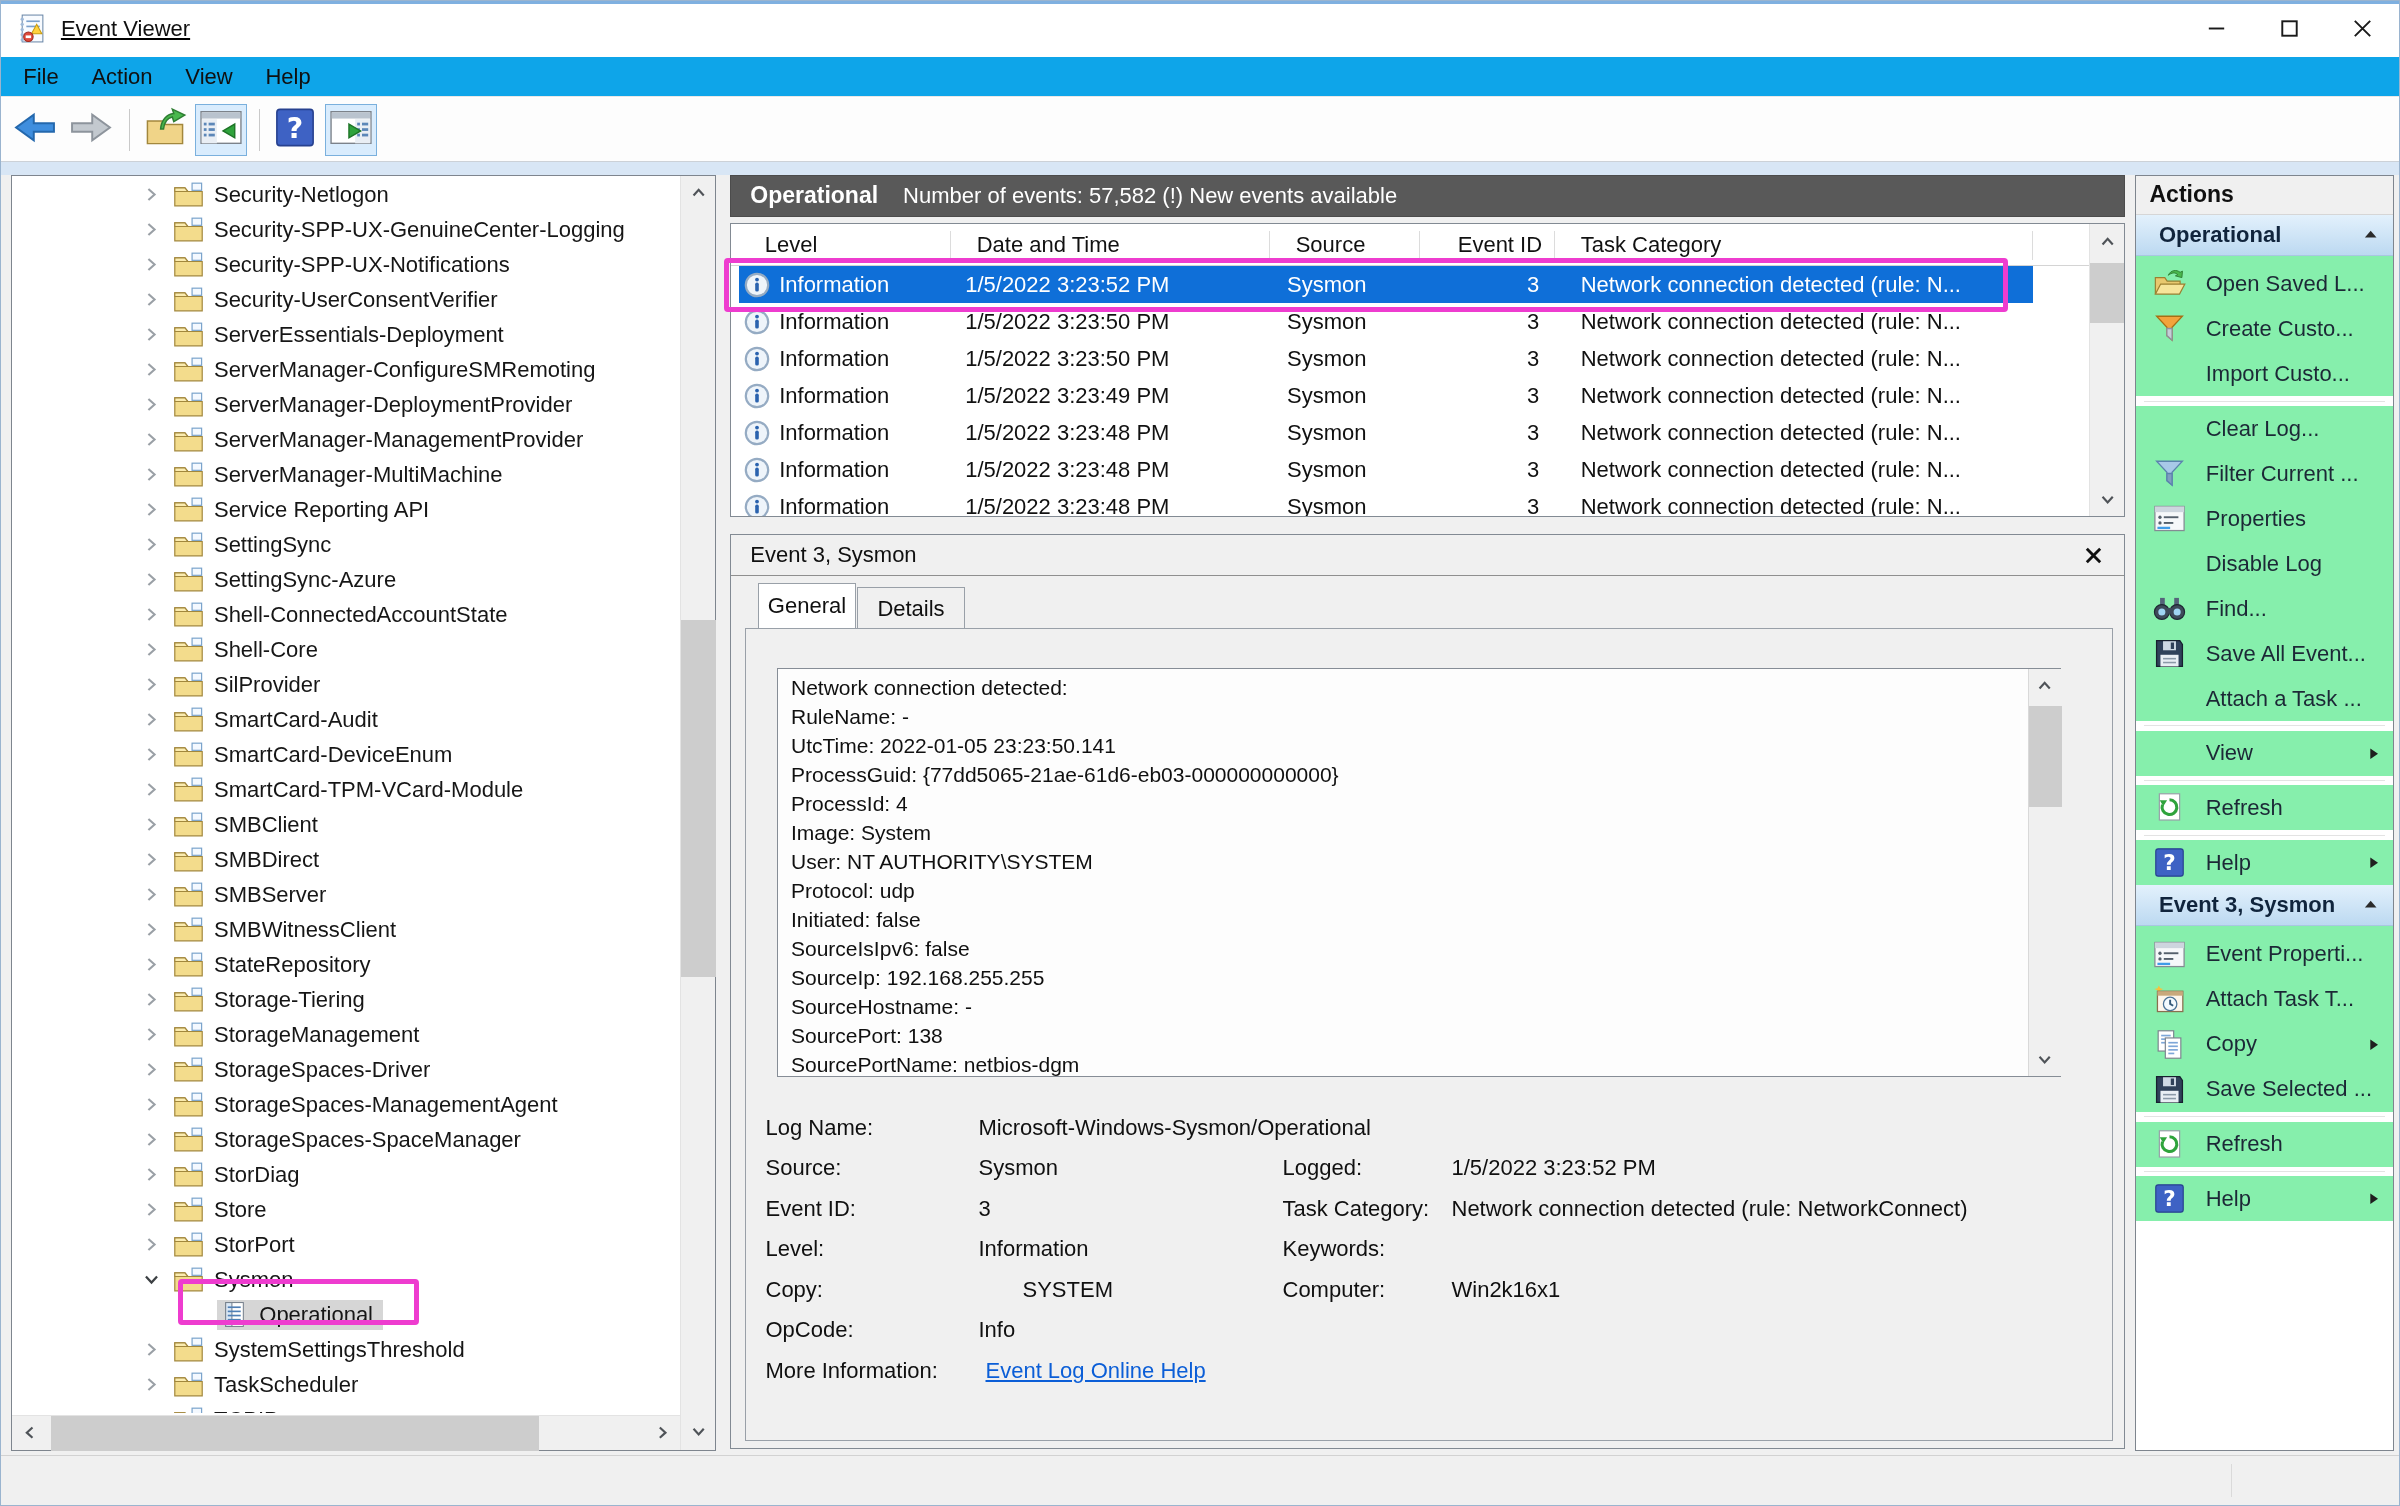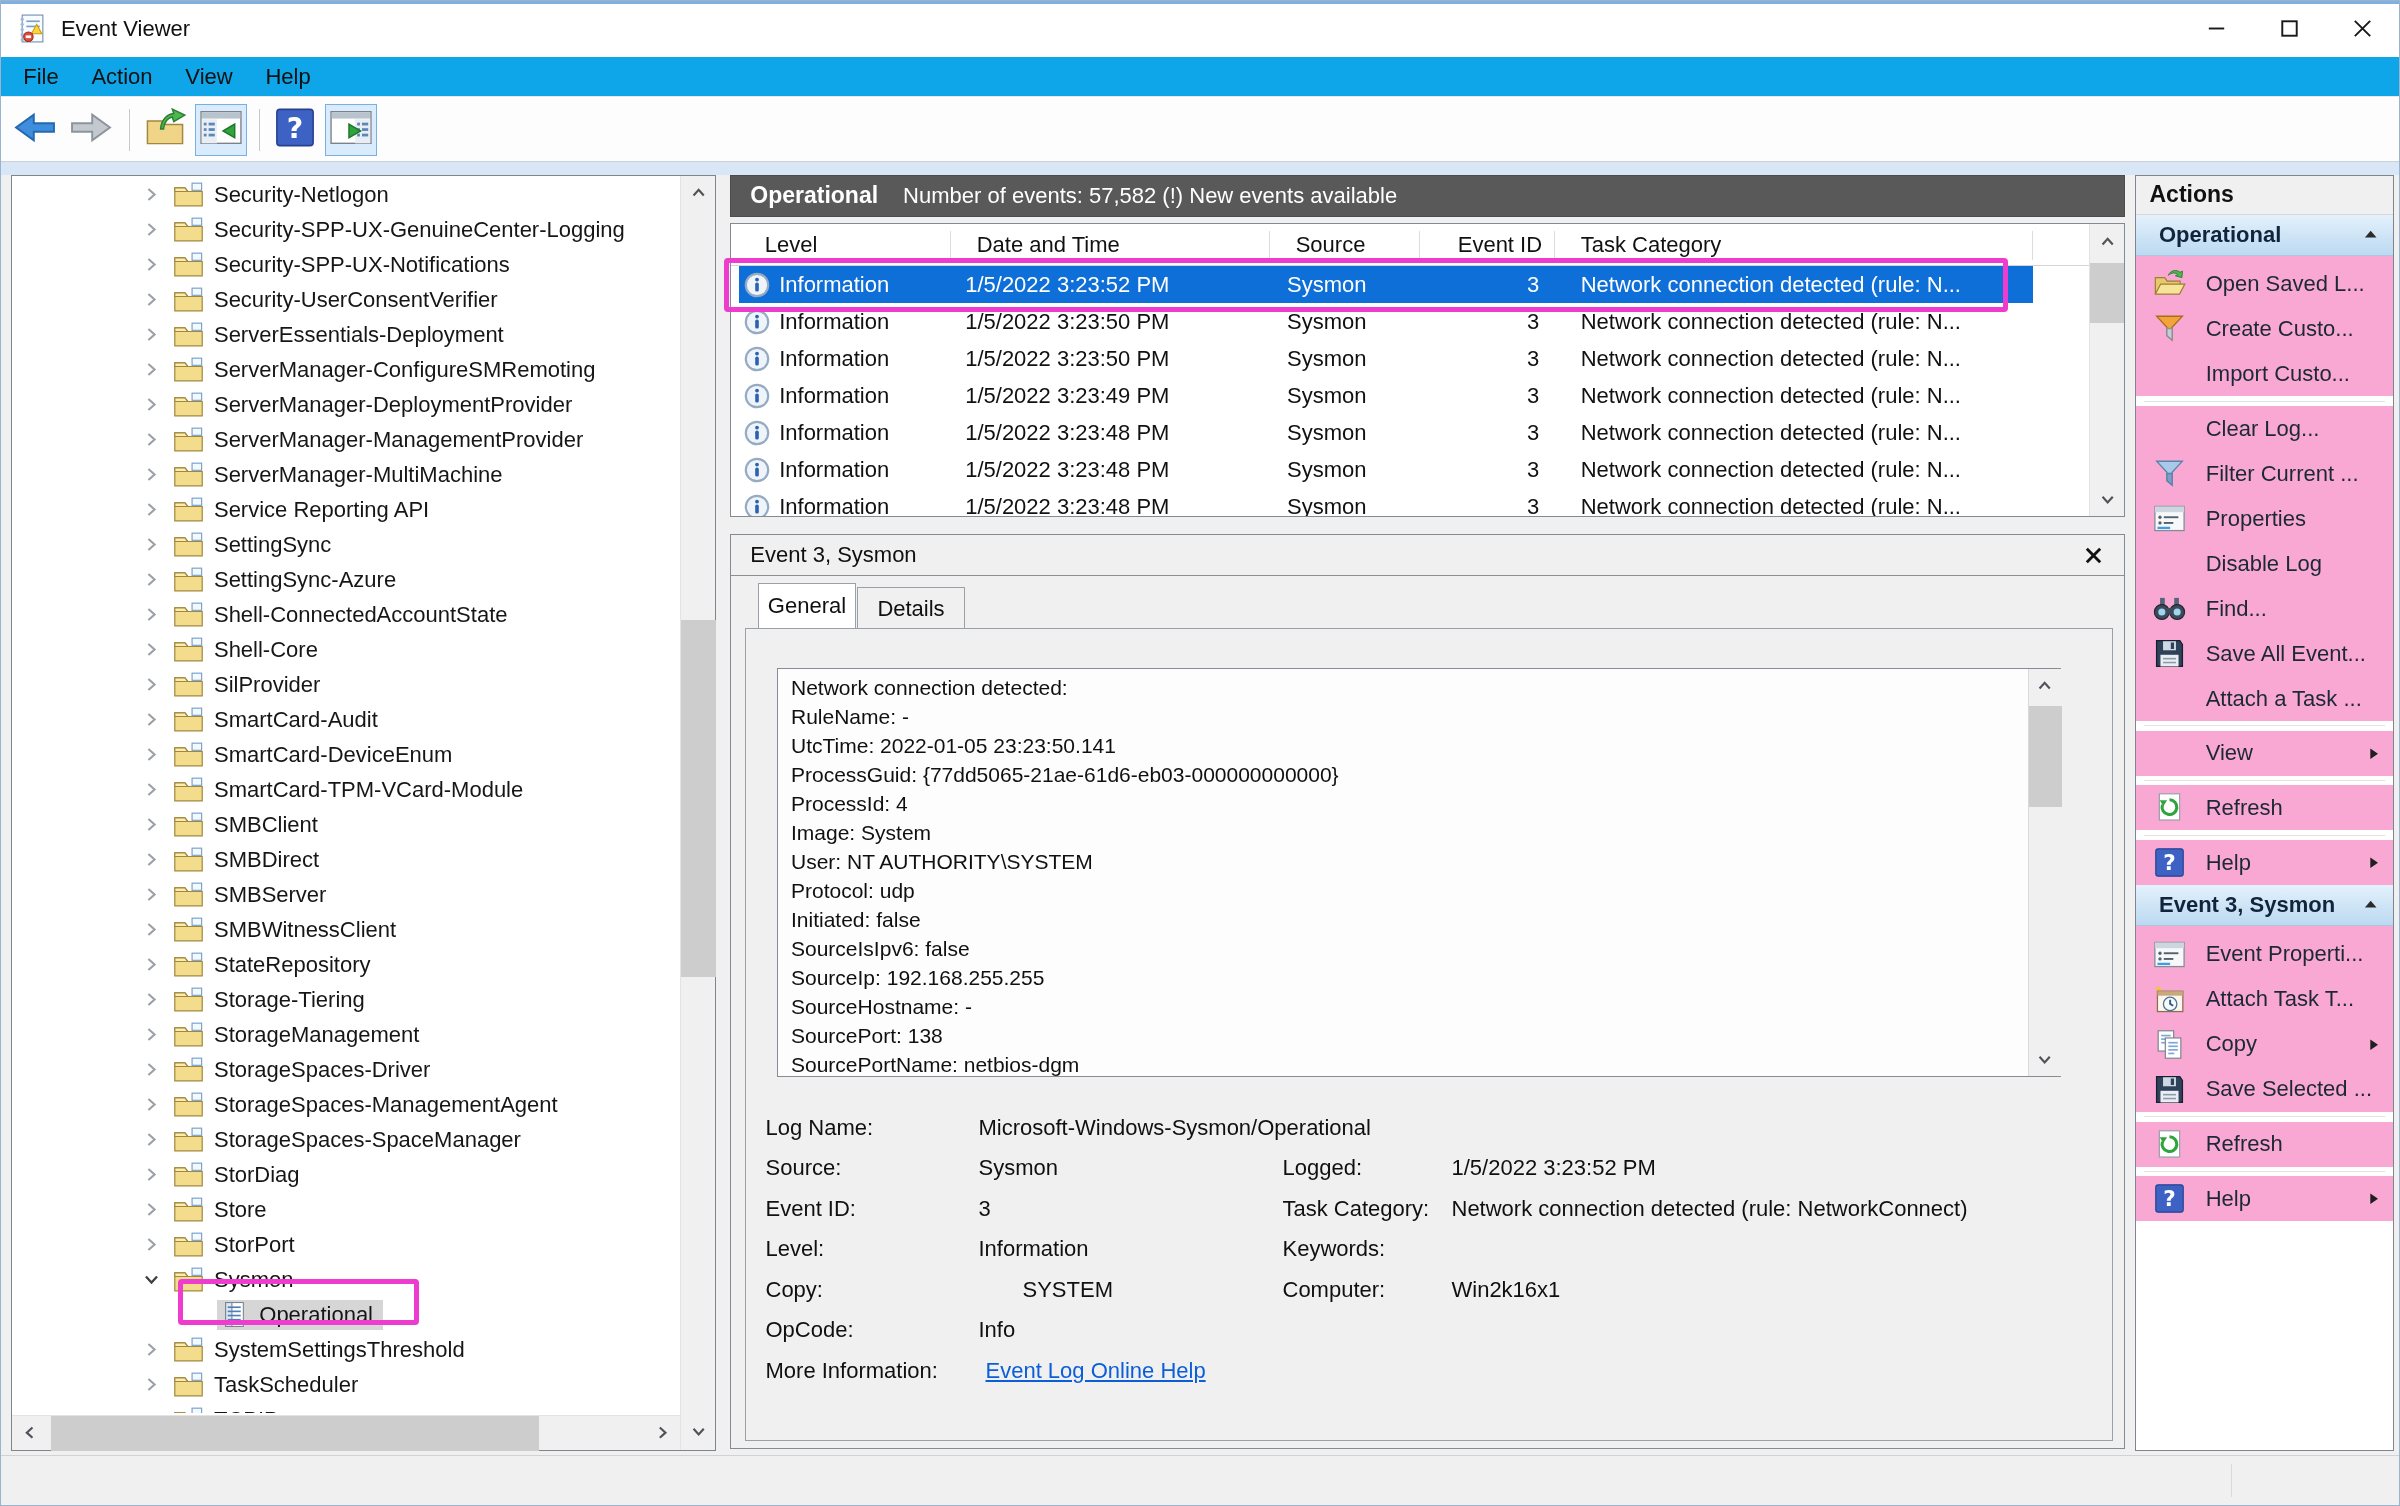--- a/index.html
+++ b/index.html
@@ -2,21 +2,21 @@
 <html><head>
 <meta charset="utf-8">
 <style>
   html,body{margin:0;padding:0;background:#cfd8e2;}
   *{box-sizing:border-box;}
   .window{position:relative;width:2400px;height:1506px;background:#ffffff;
     font-family:"Liberation Sans",sans-serif;border:1px solid #9ab4cf;overflow:hidden;}
   .topline{position:absolute;top:0;left:0;right:0;height:2.9px;background:#7fb0e0;}
 
   
-  .titlebar{position:absolute;top:2.9px;left:0;right:0;height:50px;background:#fff;display:flex;align-items:center;}
+  .titlebar{position:absolute;top:2.9px;left:0;right:0;height:50px;background:#fff;display:flex;align-items:center;text-decoration:underline;}
   .app-icon{width:31px;height:31px;margin-left:15.4px;flex:0 0 auto;}
   .app-icon svg{width:100%;height:100%;}
   .app-title{margin-left:13.5px;font-size:22px;color:#101010;}
   .win-controls{margin-left:auto;display:flex;height:100%;}
   .win-btn{width:73px;height:100%;display:flex;align-items:center;justify-content:center;}
   .win-btn svg{width:25px;height:25px;}
 
   
   .menubar{position:absolute;top:56px;left:0;right:0;height:40px;display:flex;align-items:center;
     padding-left:5.8px;font-size:22px;color:#101010;border-bottom:1px solid #e8e8e8;background:#0ea5e9;}
@@ -86,21 +86,21 @@
   .field-label,.field-value{position:absolute;font-size:22px;color:#101010;white-space:nowrap;}
   .field-link{position:absolute;font-size:22px;color:var(--link,#0b5ed7);white-space:nowrap;}
 
   
   #actions-panel{left:2134px;top:12.6px;width:259px;height:1276px;}
   .a-title{height:39px;background:#f0f0f0;border-bottom:1px solid #d6d6d6;display:flex;align-items:center;padding-left:13.5px;font-weight:bold;font-size:23px;color:#101010;}
   .a-sec-h{height:41px;background:linear-gradient(var(--sh1,#e3f1fc),var(--sh2,#bcd9f1));display:flex;align-items:center;
     padding:0 13.5px 0 23px;font-weight:bold;font-size:22px;color:#10243c;border-bottom:1px solid #a9c7e1;}
   .a-sec-h .tri{margin-left:auto;display:flex;}
   .a-sec-h svg{width:17.4px;height:17.4px;}
-  .a-items{padding-top:5.8px;background:#f9a8d4;}
+  .a-items{padding-top:5.8px;background:#86efac;}
   .a-item{height:45px;display:flex;align-items:center;padding-left:17.4px;font-size:22px;color:#1c2836;white-space:nowrap;overflow:hidden;}
   .a-ic{width:33px;height:31px;margin-right:19.3px;flex:0 0 auto;}
   .a-ic svg{width:100%;height:100%;}
   .a-ic.empty{visibility:hidden;}
   .a-chev{margin-left:auto;margin-right:11.6px;display:flex;flex:0 0 auto;}
   .a-chev svg{width:15.4px;height:15.4px;}
   .a-div{height:9.7px;display:flex;align-items:center;padding:0 7.7px;background:#fff;}
   .a-div::after{content:"";flex:1;border-top:1px solid #e3e3e3;}
 
   

